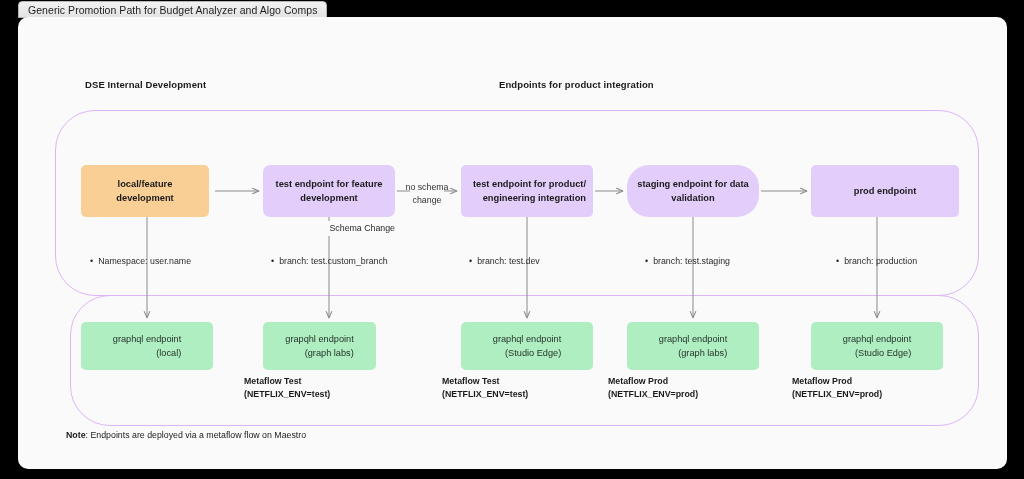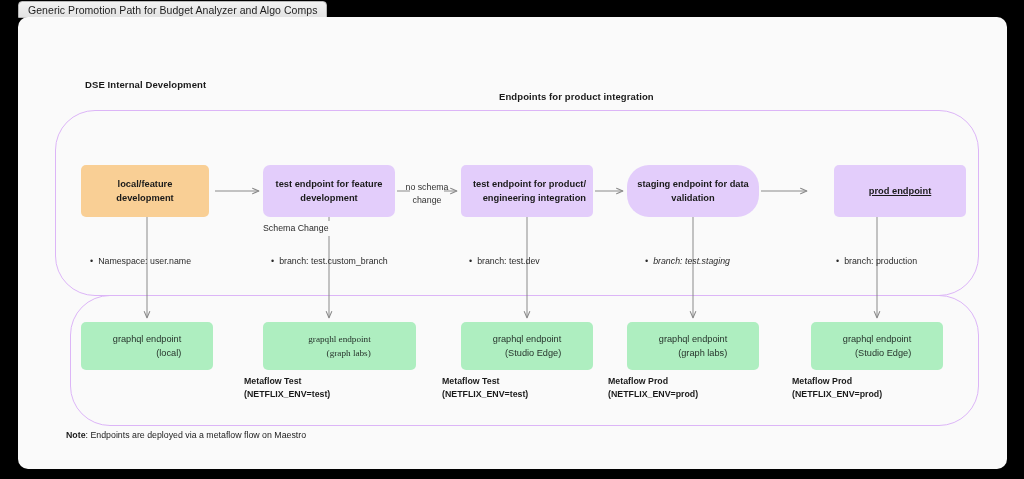--- a/index.html
+++ b/index.html
@@ -62,21 +62,21 @@
   
   .section-label {
     position: absolute;
     font-size: 9.5px;
     font-weight: bold;
     color: #1a1a1a;
     white-space: nowrap;
     letter-spacing: 0.1px;
   }
   #label-dse  { left: 67px;  top: 62px; }
-  #label-endpoints { left: 481px; top: 74px; }
+  #label-endpoints { left: 481px; top: 62px; }
 
   
   .group {
     position: absolute;
     border: 1.6px solid #dcb5f7;
     border-radius: 40px;
     box-sizing: border-box;
     background: transparent;
   }
   #group-top {
@@ -123,26 +123,26 @@
     color: #26332b;
     text-align: right;
   }
 
   
   .row-top { top: 148px; height: 52px; }
   #node-local   { left: 63px;  width: 128px; }
   #node-test-feature { left: 245px; width: 132px; border-radius: 7px; }
   #node-test-product { left: 443px; width: 132px; text-align: right; }
   #node-staging { left: 609px; width: 132px; border-radius: 22px; }
-  #node-prod    { left: 816px; width: 132px; text-decoration: underline; }
+  #node-prod    { left: 793px; width: 148px; }
 
   
   .row-bottom { top: 305px; height: 48px; }
   #node-gql-local  { left: 63px;  width: 132px; }
-  #node-gql-labs1  { left: 245px; width: 153px; font-family: Liberation Serif, serif; }
+  #node-gql-labs1  { left: 245px; width: 113px; }
   #node-gql-edge1  { left: 443px; width: 132px; }
   #node-gql-labs2  { left: 609px; width: 132px; }
   #node-gql-edge2  { left: 793px; width: 132px; }
 
   
   .annot {
     position: absolute;
     font-size: 8.8px;
     color: #2a2a2a;
     white-space: nowrap;
@@ -150,26 +150,26 @@
   }
   .annot.bullet::before {
     content: "\2022";
     margin-right: 5px;
     font-size: 9px;
   }
 
   #ann-namespace  { left: 72px;  top: 238px; }
   #ann-branch-1   { left: 253px; top: 238px; }
   #ann-branch-2   { left: 451px; top: 238px; }
-  #ann-branch-3   { left: 627px; top: 238px; font-style: italic; }
+  #ann-branch-3   { left: 627px; top: 238px; }
   #ann-branch-4   { left: 818px; top: 238px; }
 
   #ann-schema-change {
     left: 245px; top: 204px; width: 132px;
-    text-align: left;
+    text-align: right;
     background: #fafafa;
     padding: 1px 0;
   }
   #ann-no-schema {
     left: 381px; top: 164px; width: 56px;
     text-align: center;
     line-height: 1.5;
     color: #333;
   }
 

